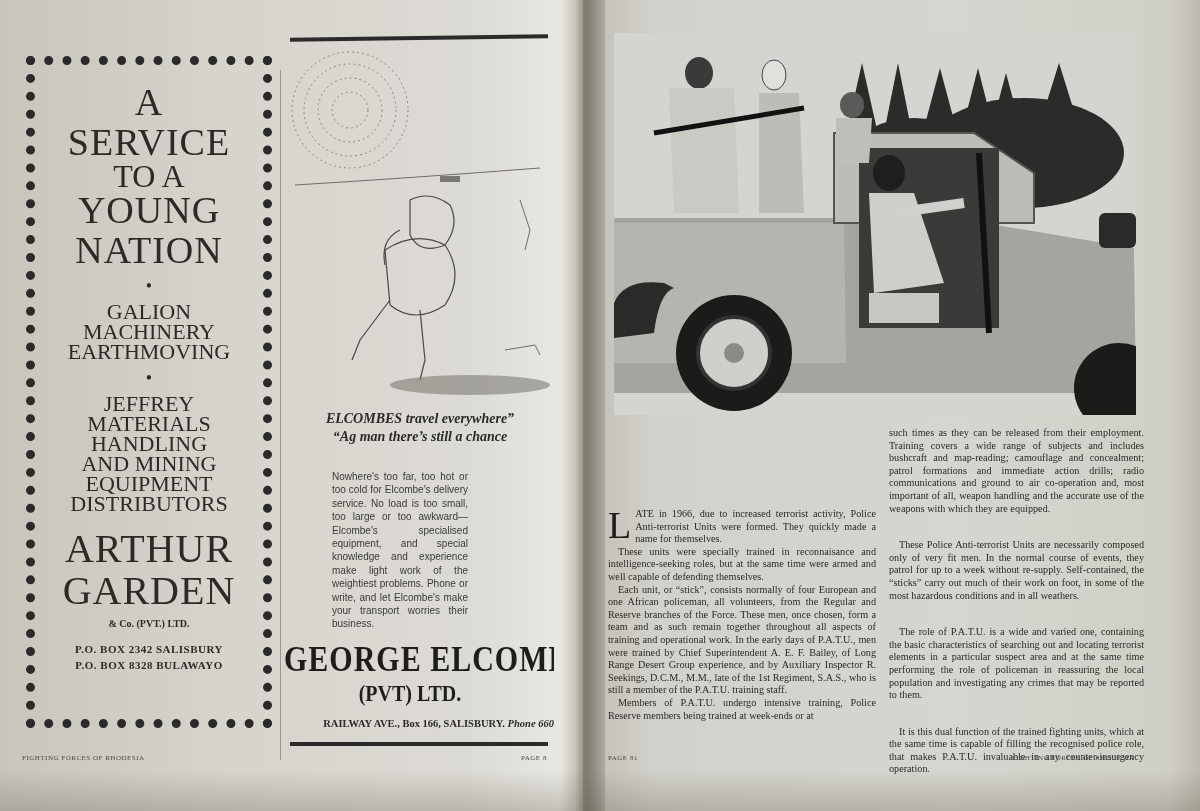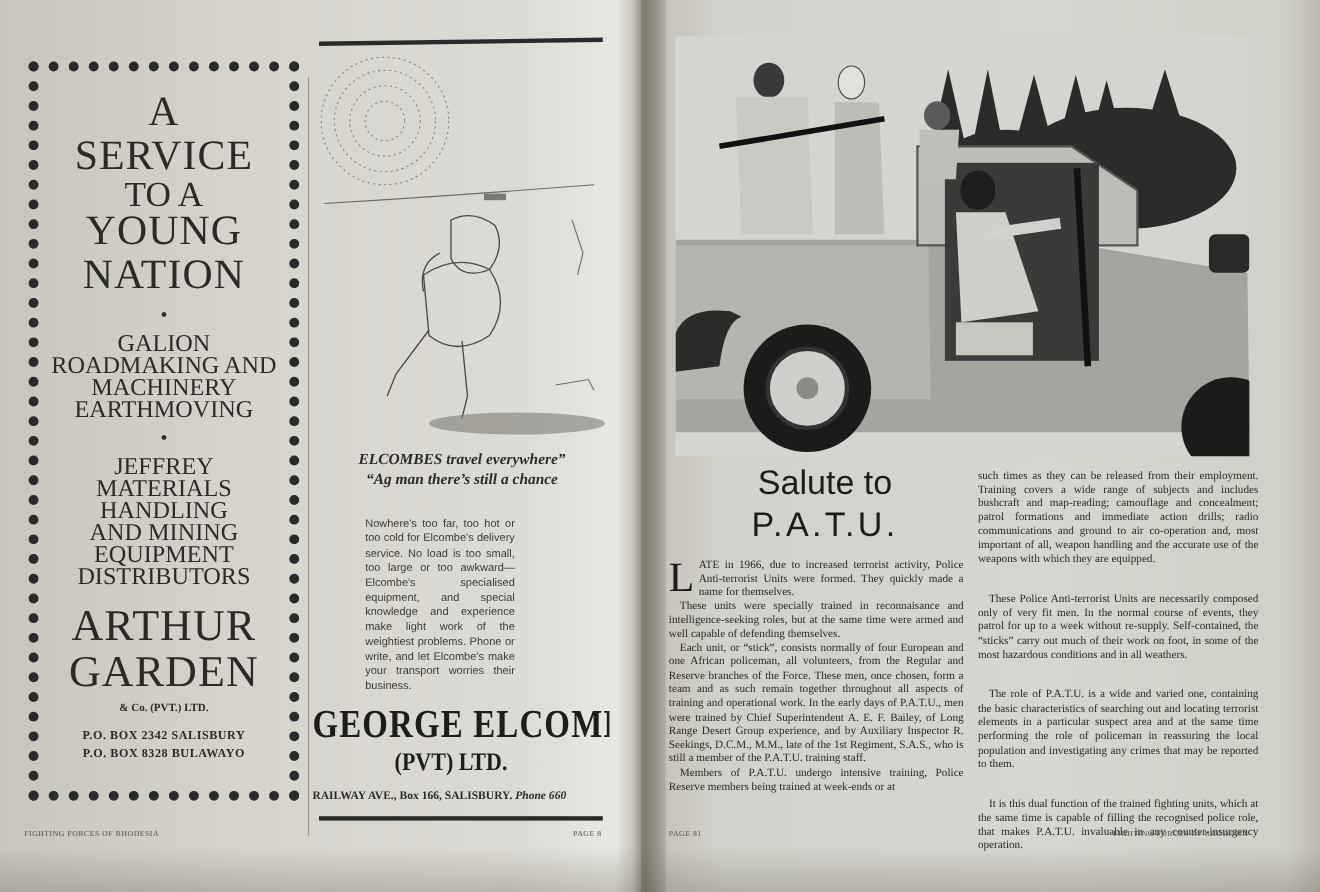--- a/index.html
+++ b/index.html
@@ -69,21 +69,21 @@
     position:absolute; left:-6px; top:612px; width:270px; overflow:hidden; white-space:nowrap;
     font-family:"Liberation Serif", serif; font-weight:bold; font-size:30px; letter-spacing:1px;
     color:#1e1d1b; transform:scaleY(1.2);
   }
   .elc-pvt {
     position:absolute; left:0; top:652px; width:240px; text-align:center;
     font-weight:bold; font-size:20px; color:#1e1d1b; transform:scaleY(1.15);
   }
   .elc-addr {
     position:absolute; left:-6px; top:688px; width:270px; white-space:nowrap; overflow:hidden;
-    font-size:10.5px; font-weight:bold; color:#2b2a28;
+    font-size:10.5px; font-weight:bold; color:#2b2a28;text-align:right;
   }
   .elc-addr .ph { font-style:italic; }
 
   .footer-l { position:absolute; left:22px; top:754px; font-size:7px; letter-spacing:0.5px; color:#4c4a44; }
   .footer-l2 { position:absolute; left:521px; top:754px; font-size:7px; letter-spacing:0.5px; color:#4c4a44; }
   .footer-r1 { position:absolute; left:608px; top:754px; font-size:7px; letter-spacing:0.5px; color:#4c4a44; }
   .footer-r2 { position:absolute; left:1012px; top:754px; font-size:7px; letter-spacing:0.5px; color:#4c4a44; }
 
   
   .photo {
@@ -120,21 +120,20 @@
     <div class="ad-arthur">
       <div class="cross-border"></div>
       <div class="ad-arthur-inner">
         <div class="big">A</div>
         <div class="big">SERVICE</div>
         <div class="mid">TO A</div>
         <div class="big">YOUNG</div>
         <div class="big">NATION</div>
         <div class="bullet">•</div>
         <div class="sm">GALION</div>
-        <div class="sm">ROADMAKING AND</div>
         <div class="sm">MACHINERY</div>
         <div class="sm">EARTHMOVING</div>
         <div class="bullet">•</div>
         <div class="sm">JEFFREY</div>
         <div class="sm">MATERIALS</div>
         <div class="sm">HANDLING</div>
         <div class="sm">AND MINING</div>
         <div class="sm">EQUIPMENT</div>
         <div class="sm">DISTRIBUTORS</div>
         <div class="ag-name">ARTHUR</div>
@@ -233,24 +232,20 @@
       <circle cx="120" cy="320" r="58" fill="#1b1b1a"></circle>
       <circle cx="120" cy="320" r="36" fill="#cfcfcb" stroke="#333" stroke-width="4"></circle>
       <circle cx="120" cy="320" r="10" fill="#8a8a86"></circle>
       <path d="M0 270 Q10 245 50 250 L60 255 Q45 260 40 300 L0 305 Z" fill="#2a2a29"></path>
       <circle cx="505" cy="355" r="45" fill="#1b1b1a"></circle>
 
       <rect x="485" y="180" width="37" height="35" rx="6" fill="#2a2a29"></rect>
     </svg>
   </div>
 
-  <div class="headline">
-    <div>Salute to</div>
-    <div class="l2">P.A.T.U.</div>
-  </div>
 
   <div class="col col1">
     <p class="first"><span class="dropcap">L</span><span>ATE in 1966, due to increased terrorist activity, Police Anti-terrorist Units were formed. They quickly made a name for themselves.</span></p>
     <p>These units were specially trained in reconnaisance and intelligence-seeking roles, but at the same time were armed and well capable of defending themselves.</p>
     <p>Each unit, or “stick”, consists normally of four European and one African policeman, all volunteers, from the Regular and Reserve branches of the Force. These men, once chosen, form a team and as such remain together throughout all aspects of training and operational work. In the early days of P.A.T.U., men were trained by Chief Superintendent A. E. F. Bailey, of Long Range Desert Group experience, and by Auxiliary Inspector R. Seekings, D.C.M., M.M., late of the 1st Regiment, S.A.S., who is still a member of the P.A.T.U. training staff.</p>
     <p>Members of P.A.T.U. undergo intensive training, Police Reserve members being trained at week-ends or at</p>
   </div>
 
   <div class="col col2">
     <p style="text-indent:0">such times as they can be released from their employment. Training covers a wide range of subjects and includes bushcraft and map-reading; camouflage and concealment; patrol formations and immediate action drills; radio communications and ground to air co-operation and, most important of all, weapon handling and the accurate use of the weapons with which they are equipped.</p>

